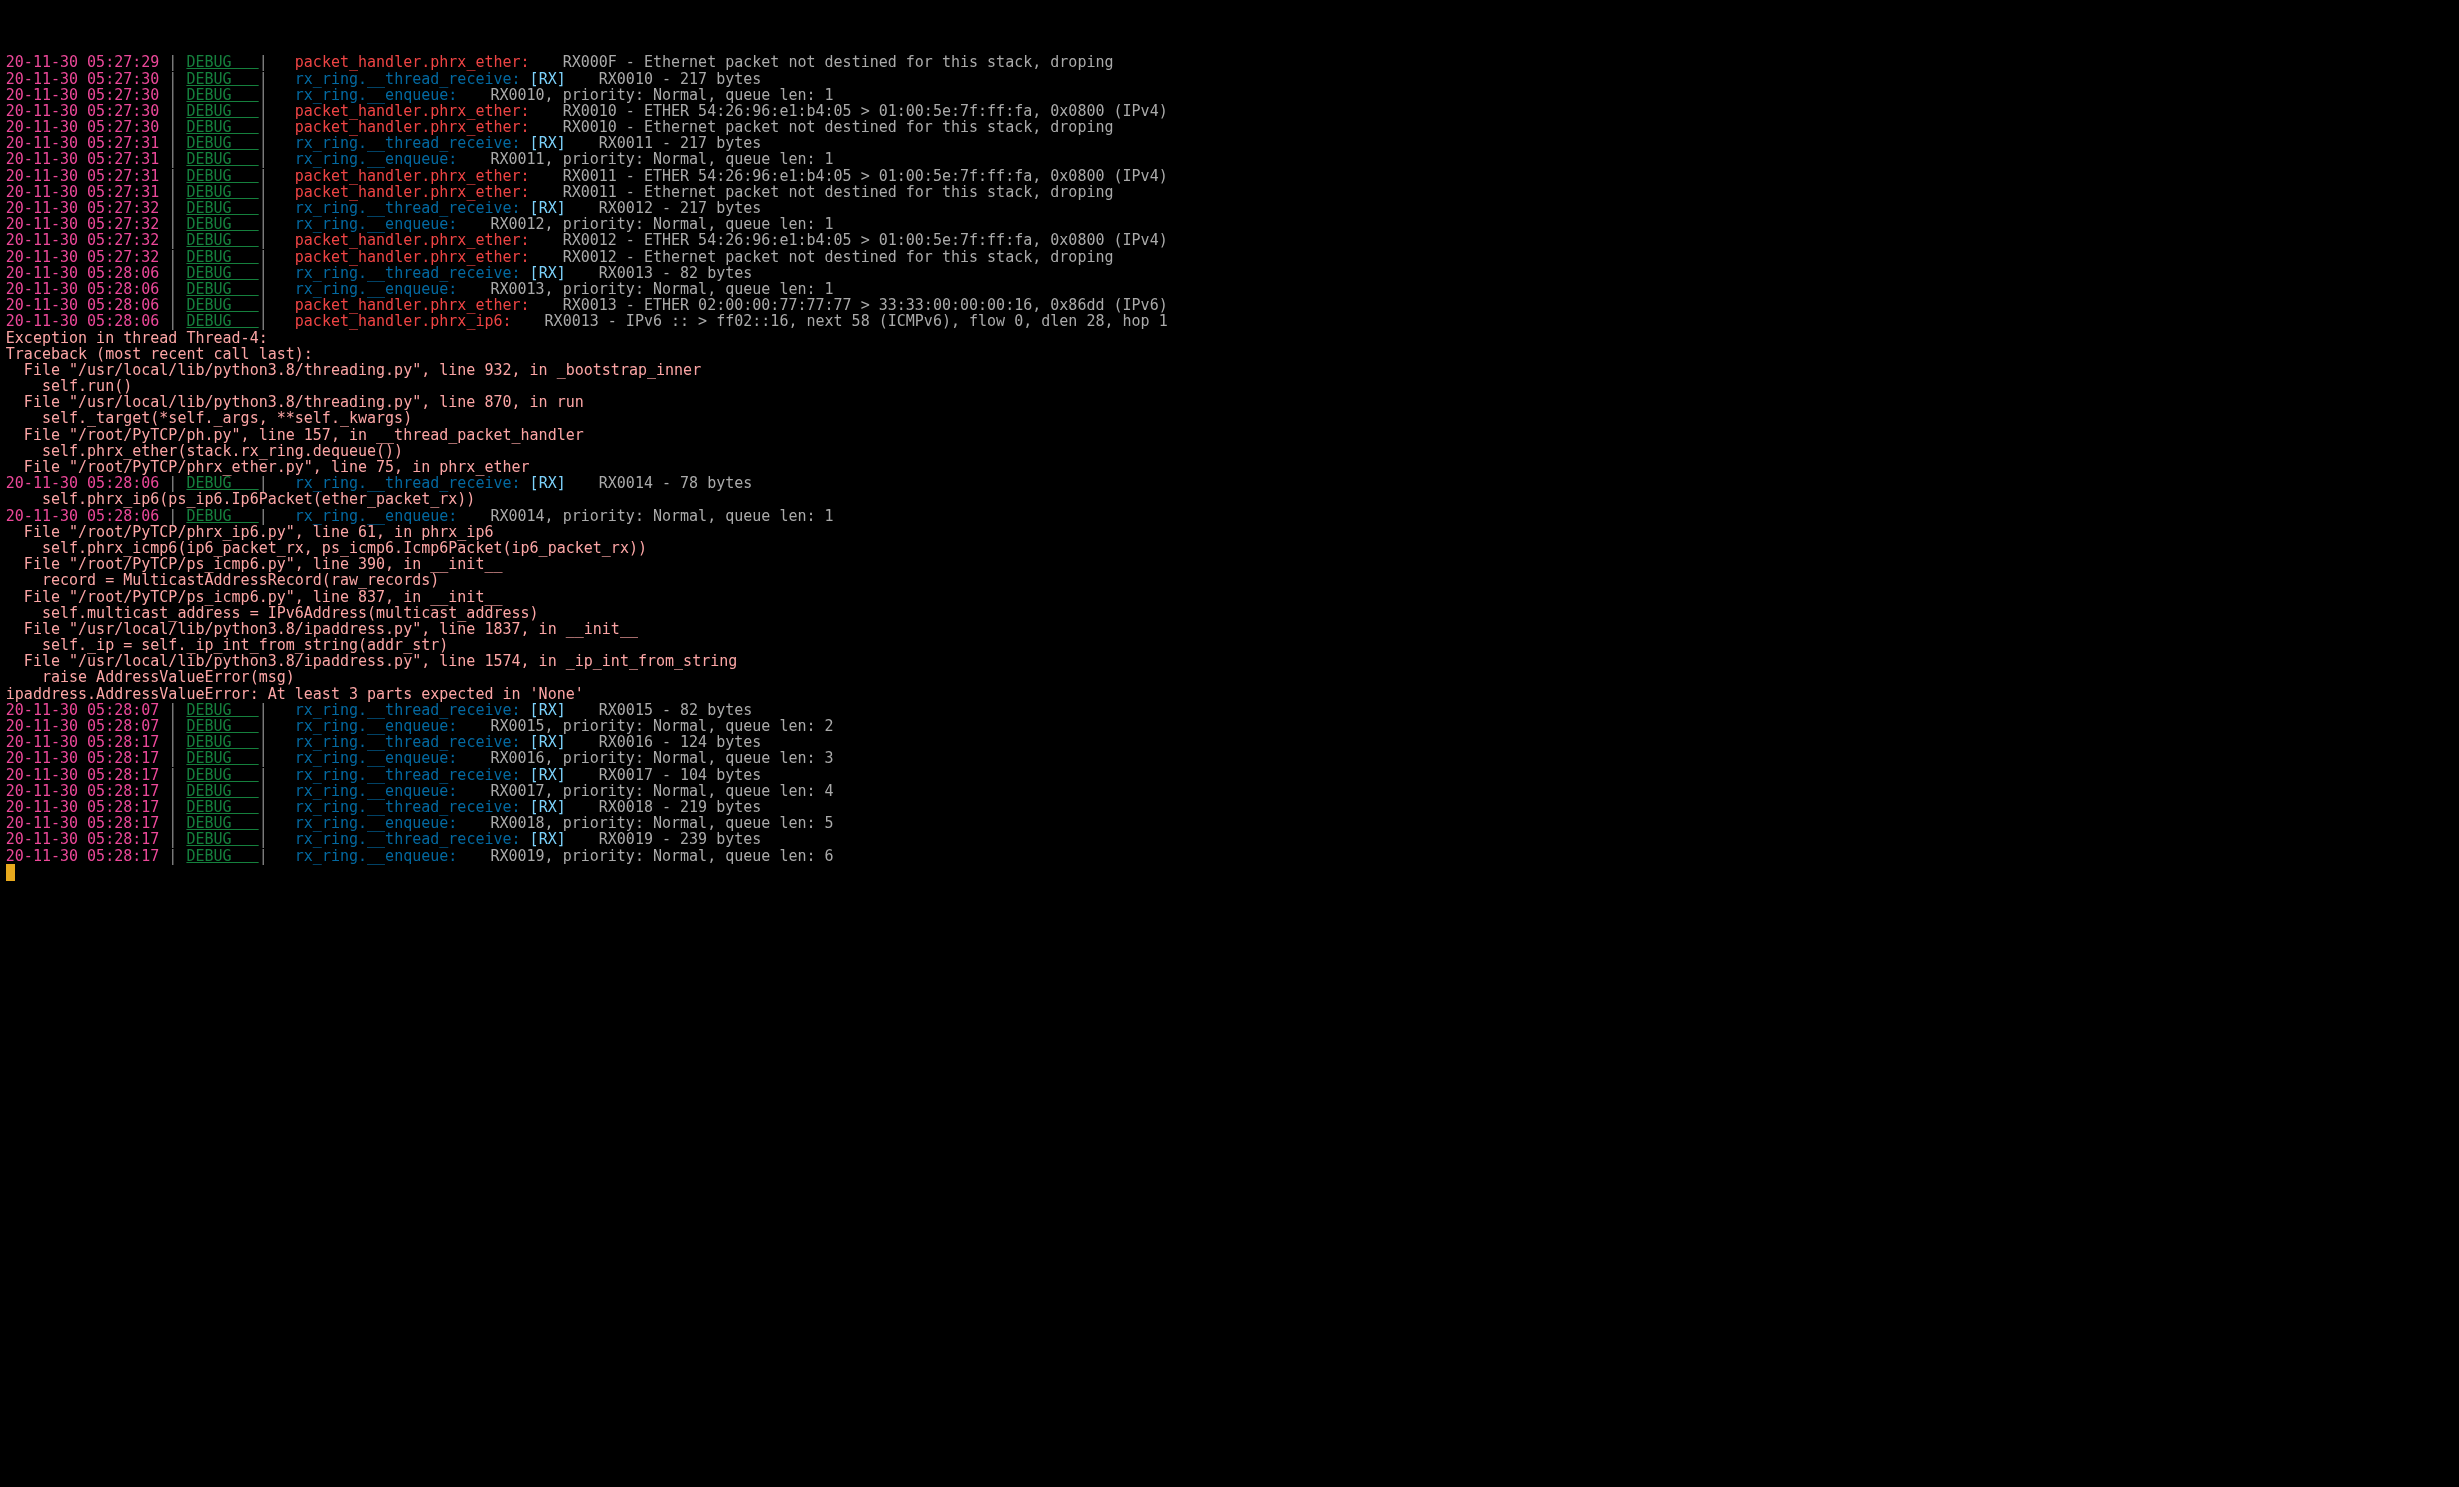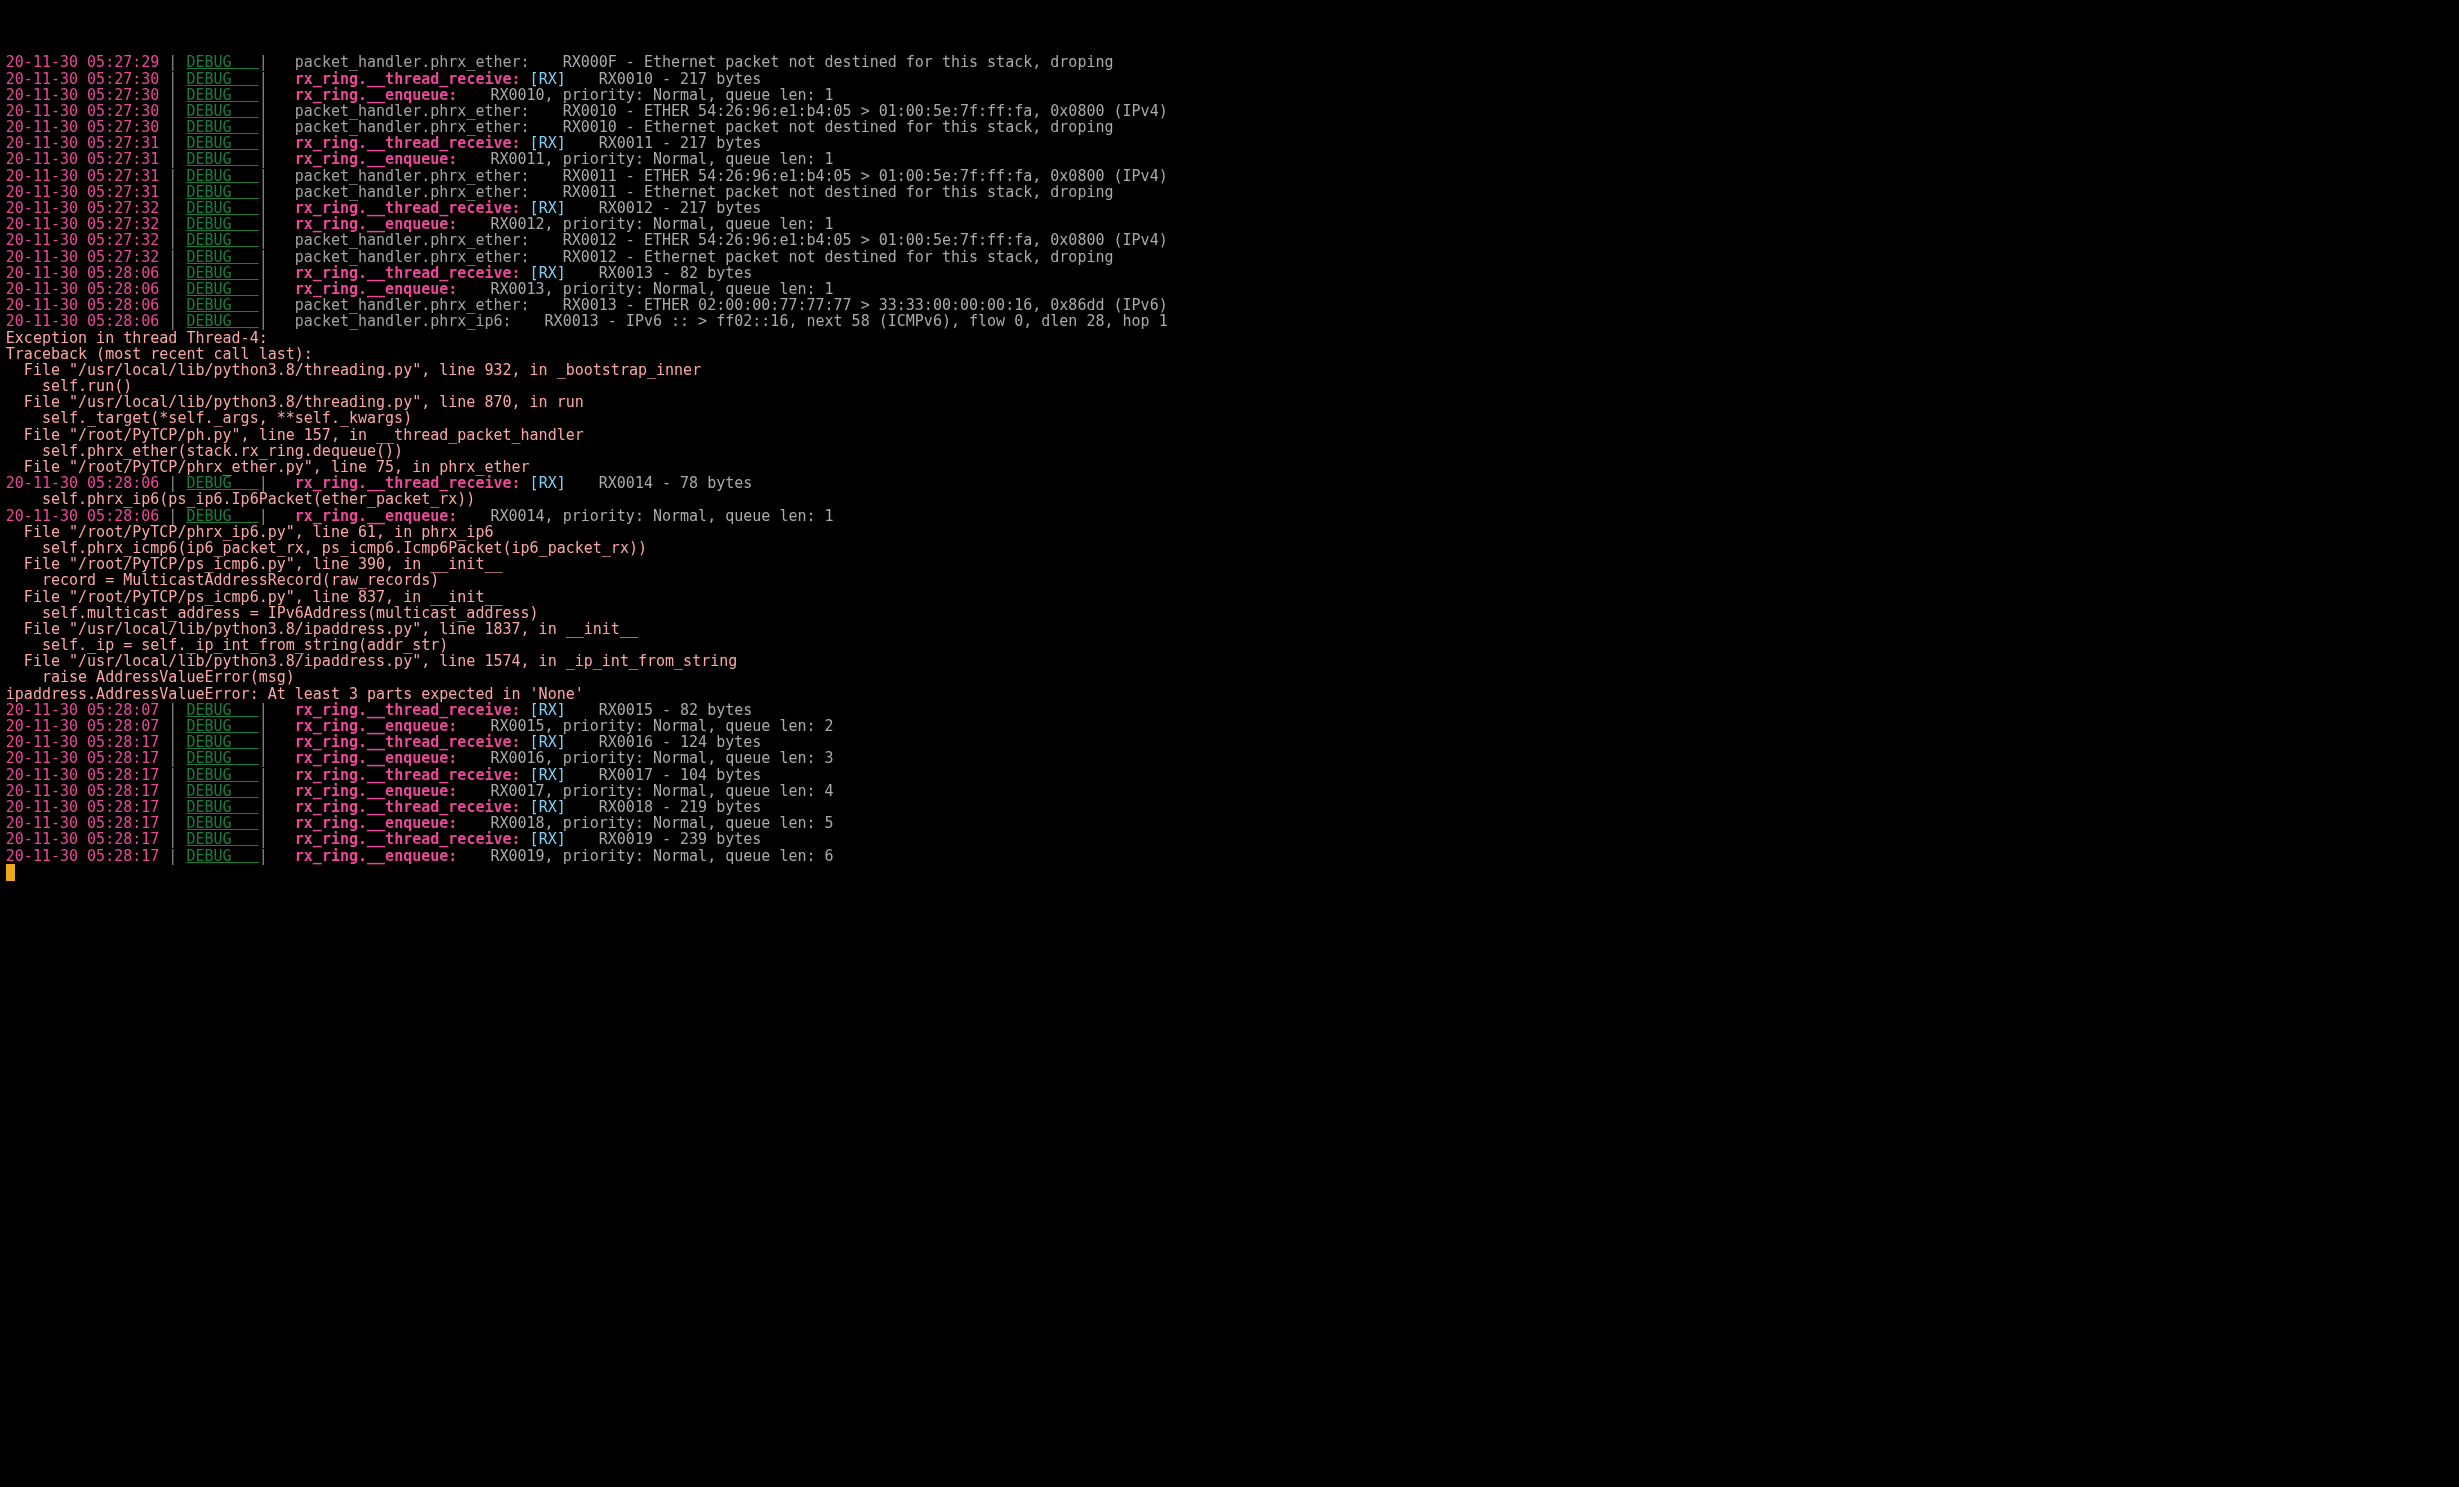--- a/index.html
+++ b/index.html
@@ -8,24 +8,24 @@
     font-family: "Menlo", "Consolas", monospace;
     font-size: 15px;
     line-height: 1.08;
     margin: 0;
     padding: 5.8px;
     white-space: pre;
   }
   .ts   { color: #ec4899; }
   .sep  { color: #888; }
   .lvl  { color: #15803d; text-decoration: underline; }
-  .mod  { color: #ec4899; font-weight: bold; }
+  .mod  { color: #0369a1; }
   .rx   { color: #7dd3fc; }
   .msg  { color: #aaa; margin-left: 24px; }
-  .pmod { color: #a3a3a3; }
+  .pmod { color: #ef4444; }
   .trace{ color: #fca5a5; }
   .cursor {
     display:inline-block;
     width:9.6px;height:17.3px;
     background:#e8a91d;
     vertical-align:bottom;
   }
 </style>
 </head>
 <body>

